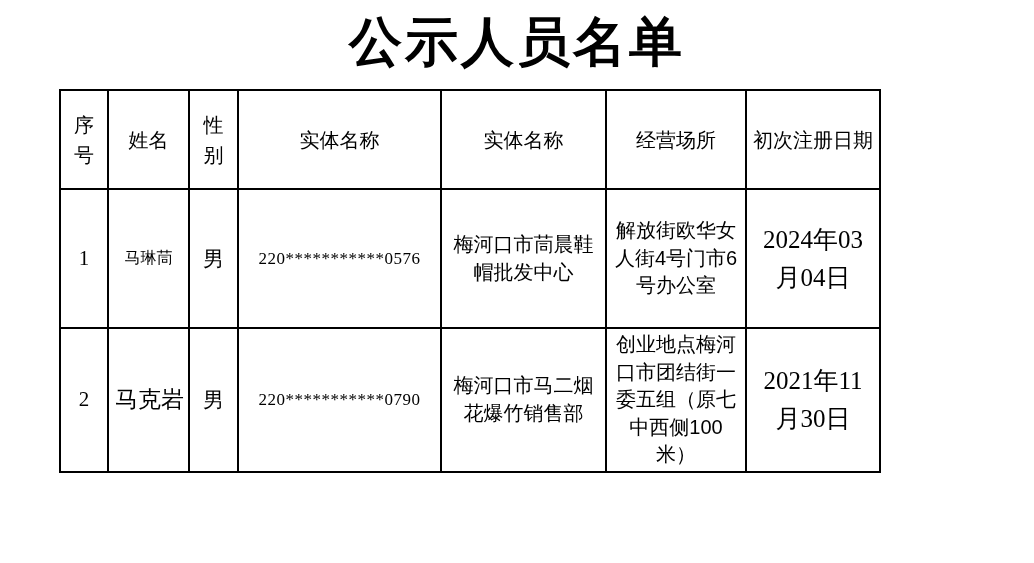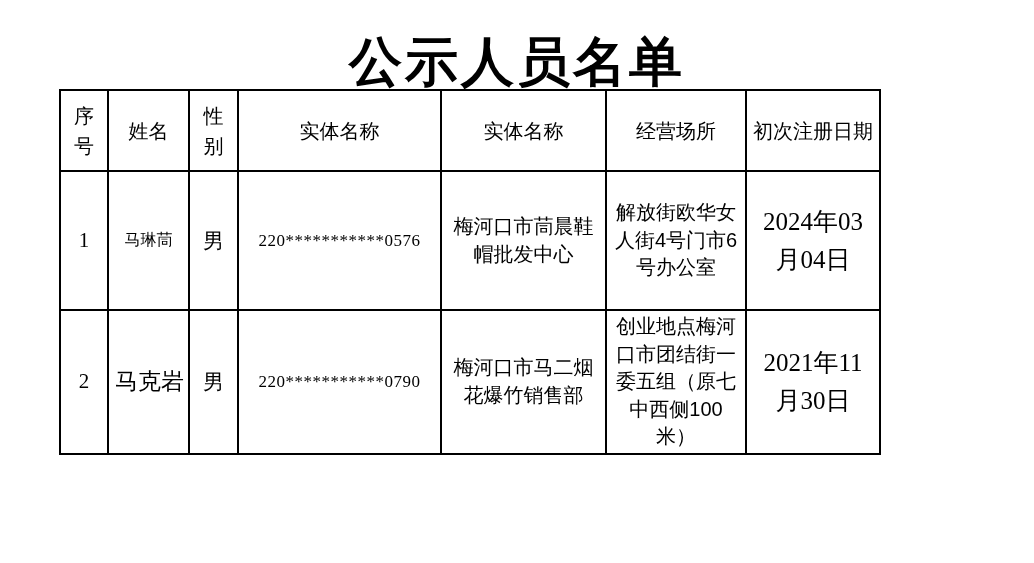--- a/index.html
+++ b/index.html
@@ -12,50 +12,50 @@
     font-family: "Liberation Sans", sans-serif;
     color: #000;
   }
   .page {
     position: relative;
     width: 1034px;
     height: 563px;
     background: #ffffff;
   }
   .title {
-    margin: 16px;
+    margin: 0;
     position: absolute;
     top: 16px;
     left: 0;
     right: 0;
     text-align: center;
     font-size: 53px;
     line-height: 1.15;
     font-weight: 700;
     letter-spacing: 3px;
-    font-family: Liberation Serif, serif;
+    font-family: Liberation Mono, monospace;
   }
   table.roster {
     position: absolute;
     left: 59px;
     top: 89px;
     border-collapse: collapse;
     table-layout: fixed;
     width: 820px;
   }
   .roster th, .roster td {
     border: 2px solid #000;
     text-align: center;
     vertical-align: middle;
     font-weight: normal;
     padding: 2px 6px;
     box-sizing: border-box;
     overflow: hidden;
   }
-  tr.header-row   { height: 81px; }
+  tr.header-row   { height: 99px; }
   tr.row-1        { height: 139px; }
   tr.row-2        { height: 138px; }
   .roster th {
     font-size: 20px;
     line-height: 1.5;
     font-family: "Liberation Sans", sans-serif;
   }
   .c-index {
     font-family: "Liberation Serif", serif;
     font-size: 21px;

